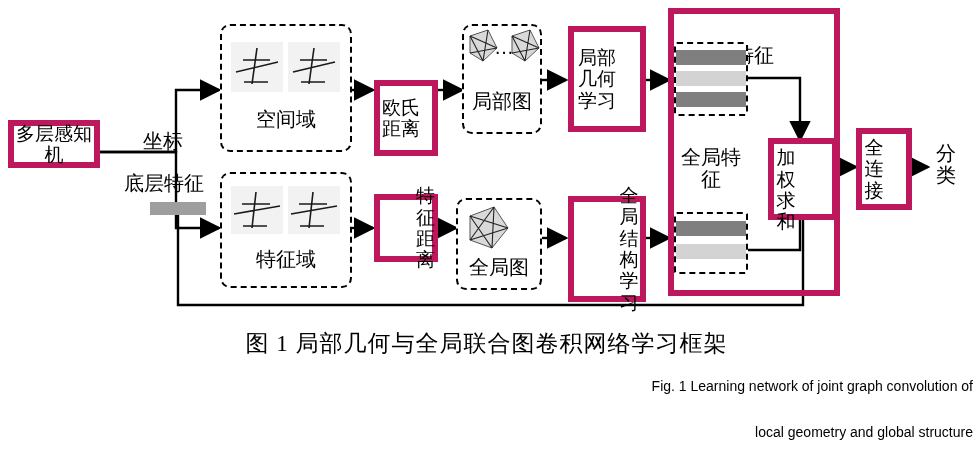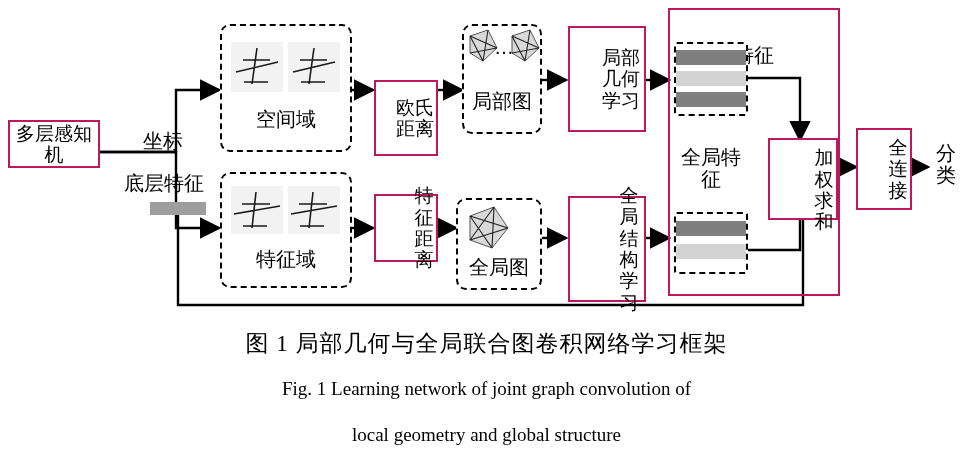--- a/index.html
+++ b/index.html
@@ -1,26 +1,26 @@
 <!DOCTYPE html>
 <html><head>
 <meta charset="utf-8">
 <style>
   html,body{margin:0;padding:0;background:#ffffff;}
   body{width:973px;height:468px;position:relative;font-family:"Liberation Sans",sans-serif;color:#000;}
   #fig{position:absolute;left:0;top:0;width:973px;height:468px;}
-  .box{position:absolute;box-sizing:border-box;border:2px solid #be185d;background:#fff;
-       display:flex;align-items:center;justify-content:flex-end;text-align:center;
+  .box{position:absolute;box-sizing:border-box;border:6px solid #be185d;background:#fff;
+       display:flex;align-items:center;justify-content:flex-start;text-align:center;
        font-family:"Liberation Sans",sans-serif;line-height:1.12;}
   .dashed{position:absolute;box-sizing:border-box;border:2px dashed #000;background:#fff;border-radius:10px;}
   .lbl{position:absolute;text-align:center;font-family:"Liberation Sans",sans-serif;line-height:1.1;}
   .bar{position:absolute;left:0;width:100%;}
   .cap{position:absolute;width:973px;text-align:center;left:0;}
   .cap-cn{font-family:"Liberation Serif",serif;font-size:23px;letter-spacing:1px;}
-  .cap-en{font-family:Liberation Serif, serif;font-size:19px;}
+  .cap-en{font-family:Liberation Sans, sans-serif;font-size:14px;text-align:right;}
   svg{position:absolute;left:0;top:0;overflow:visible;}
   .planeimg{position:absolute;background:#eaeaea;}
 </style>
 </head>
 <body>
 
 <div id="fig">
 
   <svg width="973" height="468">
     <defs>

